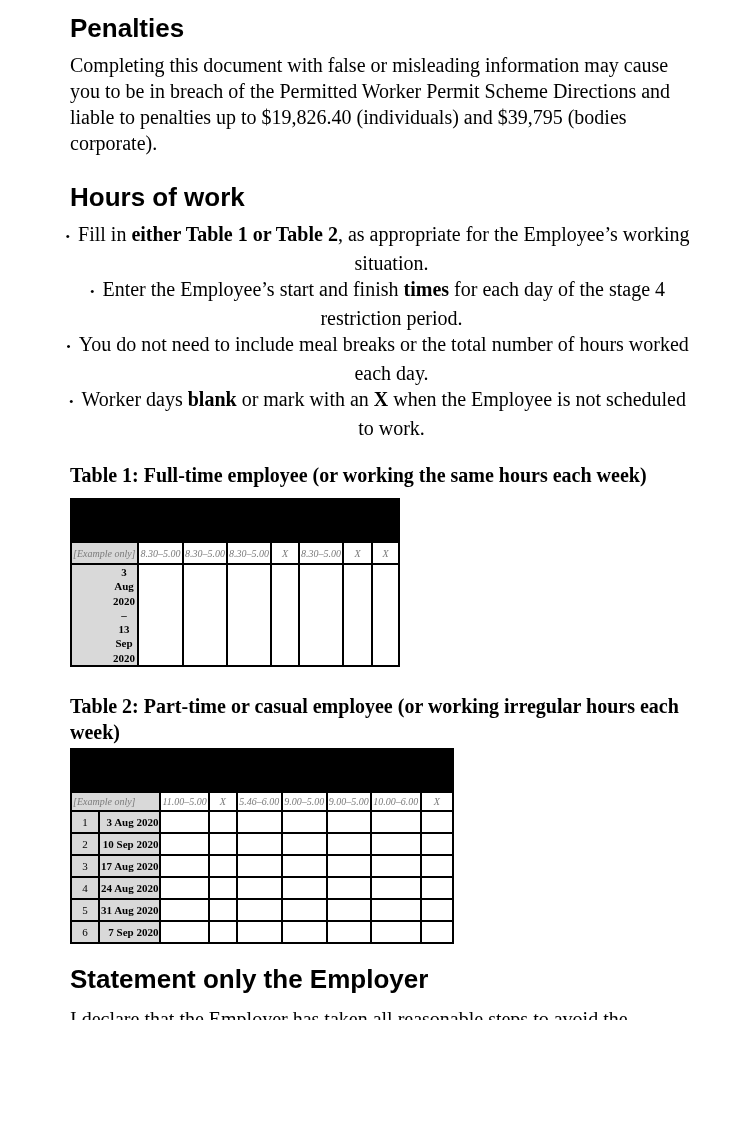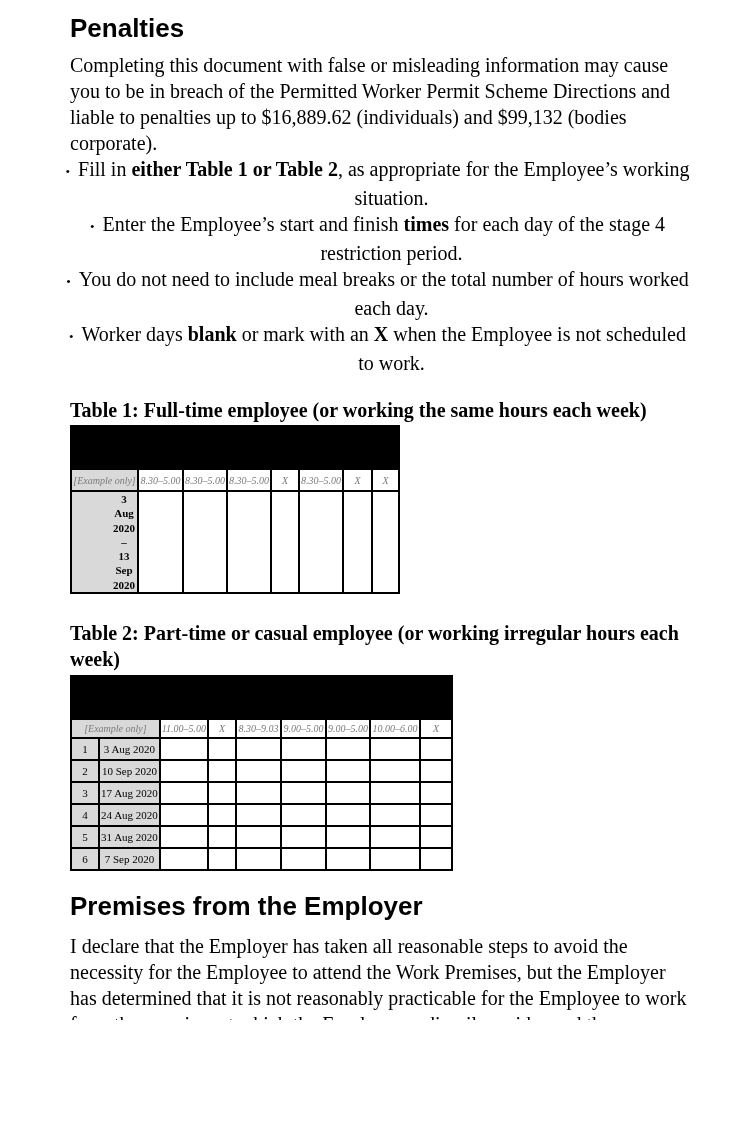--- a/index.html
+++ b/index.html
@@ -19,62 +19,63 @@
   #hours-heading { margin-top:27px; margin-bottom:9px; }
   #statement-heading { margin-top:21px; margin-bottom:12px; }
 
   .body-text { font-size:20px; line-height:26px; width:620px; margin:0; }
 
   .bullets { width:620px; font-size:20px; line-height:26px; }
   .bullet { padding-left:23px; text-indent:-28px;text-align:center; }
   .bullet::before { content:"•"; font-size:13px; padding-right:8px; }
 
   .caption { font-size:20px; line-height:26px; font-weight:700; width:620px; margin:0; }
-  #table1-caption { margin-top:21px; margin-bottom:2px; }
+  #table1-caption { margin-top:21px; margin-bottom:10px; }
   #table2-caption { margin-top:26px; margin-bottom:3px; }
 
   table { border-collapse:collapse; table-layout:fixed; }
   td { border:2px solid #000; padding:0 1px; vertical-align:middle; overflow:hidden; }
 
   .blackbar { background: var(--header_bar, #000000); border:2px solid #000; }
   tr.bar-row { height:43px; }
 
   .ex-label {
     background: var(--shaded_cell, #d9d9d9);
     color: var(--example_text, #7a7a7a);
-    font-style:italic; font-size:10px; text-align:center; white-space:nowrap;
+    font-style:italic; font-size:10px; text-align:left; white-space:nowrap;
   }
   .ex-val {
     color: var(--example_text, #7a7a7a);
     font-style:italic; font-size:10px; text-align:center; white-space:nowrap;
   }
   #table1 tr.ex-row { height:22px; }
   #table1 tr.entry-row { height:34px; }
   #table2 tr.ex-row { height:19px; }
   #table2 tr.data-row { height:22px; }
 
   .date-range {
     background: var(--shaded_cell, #d9d9d9);
     font-weight:700; font-size:11px; line-height:1.3;
     text-align:center; white-space:pre-line;padding-left:40px;
   }
   .num { background: var(--shaded_cell, #d9d9d9); font-size:11px; text-align:center; }
-  .date { background: var(--shaded_cell, #d9d9d9); font-weight:400; font-size:11px; text-align:center; white-space:nowrap; }
+  .date { background: var(--shaded_cell, #d9d9d9); font-weight:700; font-size:11px; text-align:right; white-space:nowrap; }
 
   #statement-body { margin-top:2px; }
   #nominate-line { margin-top:20px; }
 </style>
 </head>
 <body>
 
 <div class="page">
 
   <h1 id="penalties-heading">Penalties</h1>
-  <p class="body-text">Completing this document with false or misleading information may cause you to be in breach of the Permitted Worker Permit Scheme Directions and liable to penalties up to $16,889.62 (individuals) and $99,132 (bodies corporate).</p>
-
+  <p class="body-text">Completing this document with false or misleading information may cause you to be in breach of the Permitted Worker Permit Scheme Directions and liable to penalties up to $19,826.40 (individuals) and $39,795 (bodies corporate).</p>
+
+  <h1 id="hours-heading">Hours of work</h1>
   <div class="bullets" id="hours-bullets">
     <div class="bullet"><span>Fill in </span><b>either Table 1 or Table 2</b><span>, as appropriate for the Employee’s working situation.</span></div>
     <div class="bullet"><span>Enter the Employee’s start and finish </span><b>times</b><span> for each day of the stage 4 restriction period.</span></div>
     <div class="bullet"><span>You do not need to include meal breaks or the total number of hours worked each day.</span></div>
     <div class="bullet"><span>Worker days </span><b>blank</b><span> or mark with an </span><b>X</b><span> when the Employee is not scheduled to work.</span></div>
   </div>
 
   <p class="caption" id="table1-caption">Table 1: Full-time employee (or working the same hours each week)</p>
   <table id="table1">
     <colgroup>
@@ -129,21 +130,21 @@
         <col style="width:32px">
     </colgroup>
     <tbody>
         <tr class="bar-row">
       <td class="blackbar" colspan="9"></td>
     </tr>
     <tr class="ex-row" id="t2-example-row">
       <td class="ex-label" colspan="2">[Example only]</td>
     <td class="ex-val">11.00–5.00</td>
           <td class="ex-val">X</td>
-          <td class="ex-val">8.30–9.03</td>
+          <td class="ex-val">5.46–6.00</td>
           <td class="ex-val">9.00–5.00</td>
           <td class="ex-val">9.00–5.00</td>
           <td class="ex-val">10.00–6.00</td>
           <td class="ex-val">X</td>
         </tr>
     </tbody>
       <tbody id="t2-body">
         <tr class="data-row">
           <td class="num">1</td>
           <td class="date">3 Aug 2020</td>
@@ -206,17 +207,17 @@
           <td class="entry"></td>
           <td class="entry"></td>
           <td class="entry"></td>
           <td class="entry"></td>
           <td class="entry"></td>
           <td class="entry"></td>
         </tr>
       </tbody>
   </table>
 
-  <h1 id="statement-heading">Premises from the Employer</h1>
+  <h1 id="statement-heading">Statement only the Employer</h1>
   <p class="body-text" id="statement-body">I declare that the Employer has taken all reasonable steps to avoid the necessity for the Employee to attend the Work Premises, but the Employer has determined that it is not reasonably practicable for the Employee to work from the premises at which the Employee ordinarily resides and the attendance of the Employee at the Work Premises is required for the provision of a Permitted Service of:</p>
   <p class="body-text" id="nominate-line">[Nominate industry or nature of work undertaken]</p>
 
 </div>
 
 </body></html>

